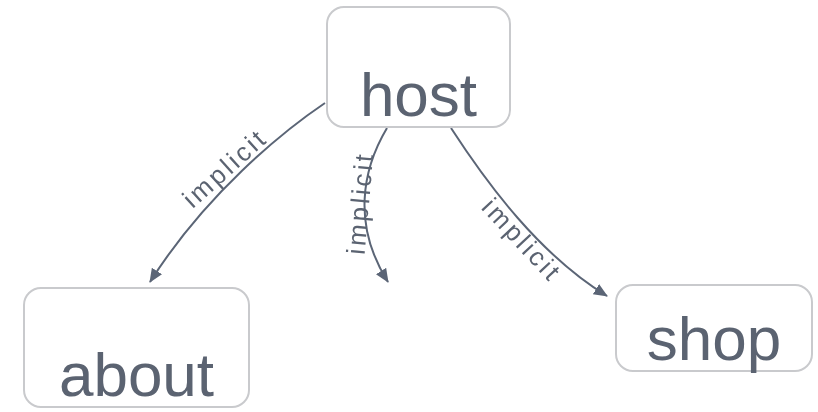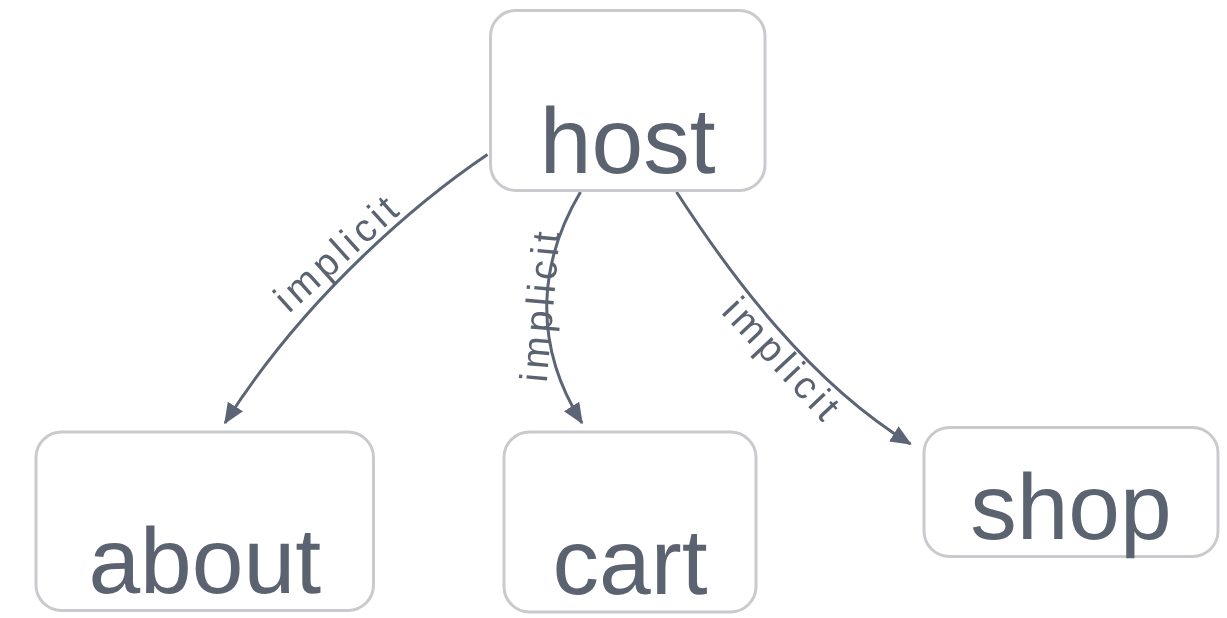--- a/index.html
+++ b/index.html
@@ -80,20 +80,17 @@
   <span class="edge-label" id="edge-label-about">implicit</span>
   <span class="edge-label" id="edge-label-cart">implicit</span>
   <span class="edge-label" id="edge-label-shop">implicit</span>
 
   <div class="node" id="node-host">
     <span class="node-label">host</span>
   </div>
   <div class="node" id="node-about">
     <span class="node-label">about</span>
   </div>
-  <div class="node" id="node-cart">
-    <span class="node-label">cart</span>
-  </div>
   <div class="node" id="node-shop">
     <span class="node-label">shop</span>
   </div>
 
 </div>
 
 </body></html>

